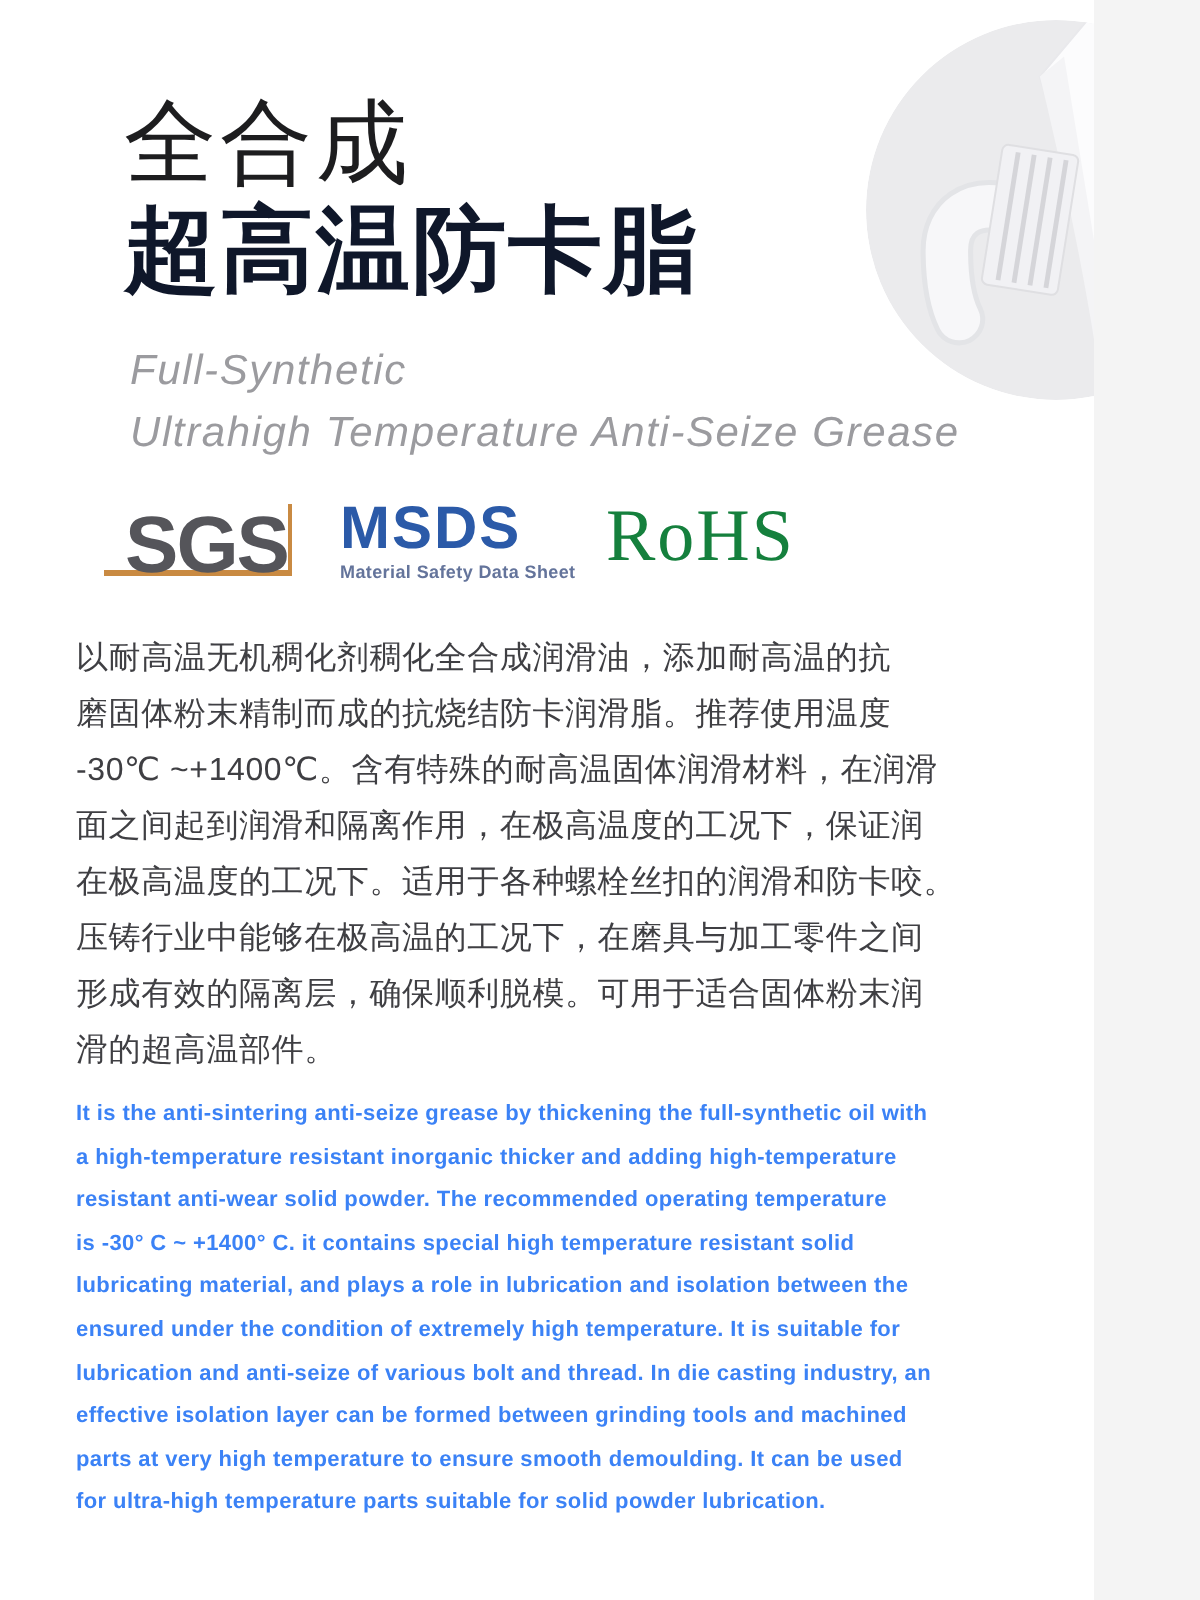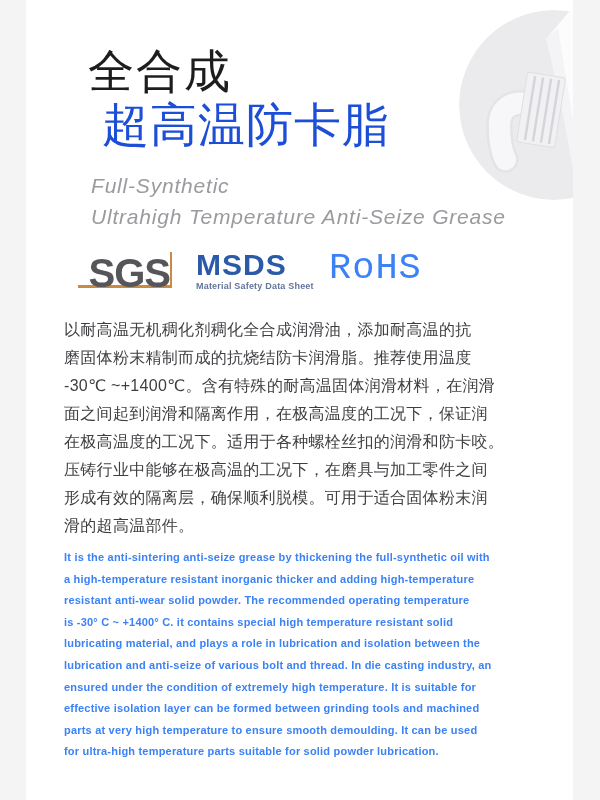--- a/index.html
+++ b/index.html
@@ -1,41 +1,41 @@
 <!DOCTYPE html>
 <html><head>
 <meta charset="utf-8">
 <style>
   html,body{margin:0;padding:0;}
   body{width:600px;height:800px;background:#f4f4f4;font-family:"Liberation Sans","DejaVu Sans",sans-serif;}
-  .page{position:relative;width:547px;height:800px;background:#ffffff;overflow:hidden;margin-left:26px;}
+  .page{position:relative;width:547px;height:800px;background:#ffffff;overflow:hidden;}
 
   
   .hero-circle{position:absolute;left:433px;top:10px;width:190px;height:190px;}
 
   
   .title-cn-1{position:absolute;left:62px;top:46px;font-size:46px;line-height:50px;
     color:#1d1d1f;font-weight:500;letter-spacing:2px;white-space:nowrap;}
-  .title-cn-2{position:absolute;left:76px;top:99px;font-size:47px;line-height:52px;
-    color:#1d4ed8;font-weight:400;letter-spacing:1px;white-space:nowrap;}
+  .title-cn-2{position:absolute;left:62px;top:99px;font-size:47px;line-height:52px;
+    color:#0f172a;font-weight:700;letter-spacing:1px;white-space:nowrap;}
   .subtitle{position:absolute;left:65px;top:170px;font-size:21px;line-height:31px;
     color:#9b9b9f;font-style:italic;letter-spacing:0.8px;white-space:nowrap;}
 
   
   .sgs-logo{position:absolute;left:52px;top:252px;width:92px;height:33px;
     border-bottom:3px solid #c98a42;border-right:2px solid #c98a42;
     display:flex;align-items:flex-end;justify-content:flex-end;}
   .sgs-text{font-size:40px;line-height:30px;font-weight:700;color:#55555a;
     letter-spacing:-1px;transform:translateY(3px);}
   .msds-logo{position:absolute;left:170px;top:250px;width:130px;}
   .msds-text{font-size:30px;line-height:30px;font-weight:800;color:#2b5aa8;letter-spacing:1px;}
   .msds-tagline{font-size:9px;line-height:10px;color:#64749b;font-weight:700;
     letter-spacing:0.2px;margin-top:1px;white-space:nowrap;}
-  .rohs-logo{position:absolute;left:303px;top:250px;font-family:Liberation Mono, monospace;
-    font-size:37px;line-height:37px;color:#3b82f6;letter-spacing:1px;}
+  .rohs-logo{position:absolute;left:303px;top:250px;font-family:Liberation Serif, serif;
+    font-size:37px;line-height:37px;color:#15803d;letter-spacing:1px;}
 
   
   .desc-cn{position:absolute;left:38px;top:316px;width:540px;
     font-size:16px;line-height:28px;color:#3f3f43;font-weight:400;letter-spacing:0.3px;}
   .desc-cn .line{white-space:nowrap;}
   .desc-en{position:absolute;left:38px;top:547px;width:540px;
     font-size:11px;line-height:21.6px;color:#3b82f6;letter-spacing:0.2px;font-weight:bold;}
   .desc-en .line{white-space:nowrap;}
 </style>
 </head>
@@ -97,20 +97,20 @@
     <div class="line">形成有效的隔离层，确保顺利脱模。可用于适合固体粉末润</div>
     <div class="line">滑的超高温部件。</div>
   </div>
 
   <div class="desc-en">
     <div class="line">It is the anti-sintering anti-seize grease by thickening the full-synthetic oil with</div>
     <div class="line">a high-temperature resistant inorganic thicker and adding high-temperature</div>
     <div class="line">resistant anti-wear solid powder. The recommended operating temperature</div>
     <div class="line">is -30° C ~ +1400° C. it contains special high temperature resistant solid</div>
     <div class="line">lubricating material, and plays a role in lubrication and isolation between the</div>
+    <div class="line">ensured under the condition of extremely high temperature. It is suitable for</div>
     <div class="line">lubrication and anti-seize of various bolt and thread. In die casting industry, an</div>
-    <div class="line">ensured under the condition of extremely high temperature. It is suitable for</div>
     <div class="line">effective isolation layer can be formed between grinding tools and machined</div>
     <div class="line">parts at very high temperature to ensure smooth demoulding. It can be used</div>
     <div class="line">for ultra-high temperature parts suitable for solid powder lubrication.</div>
   </div>
 
 </div>
 
 </body></html>

